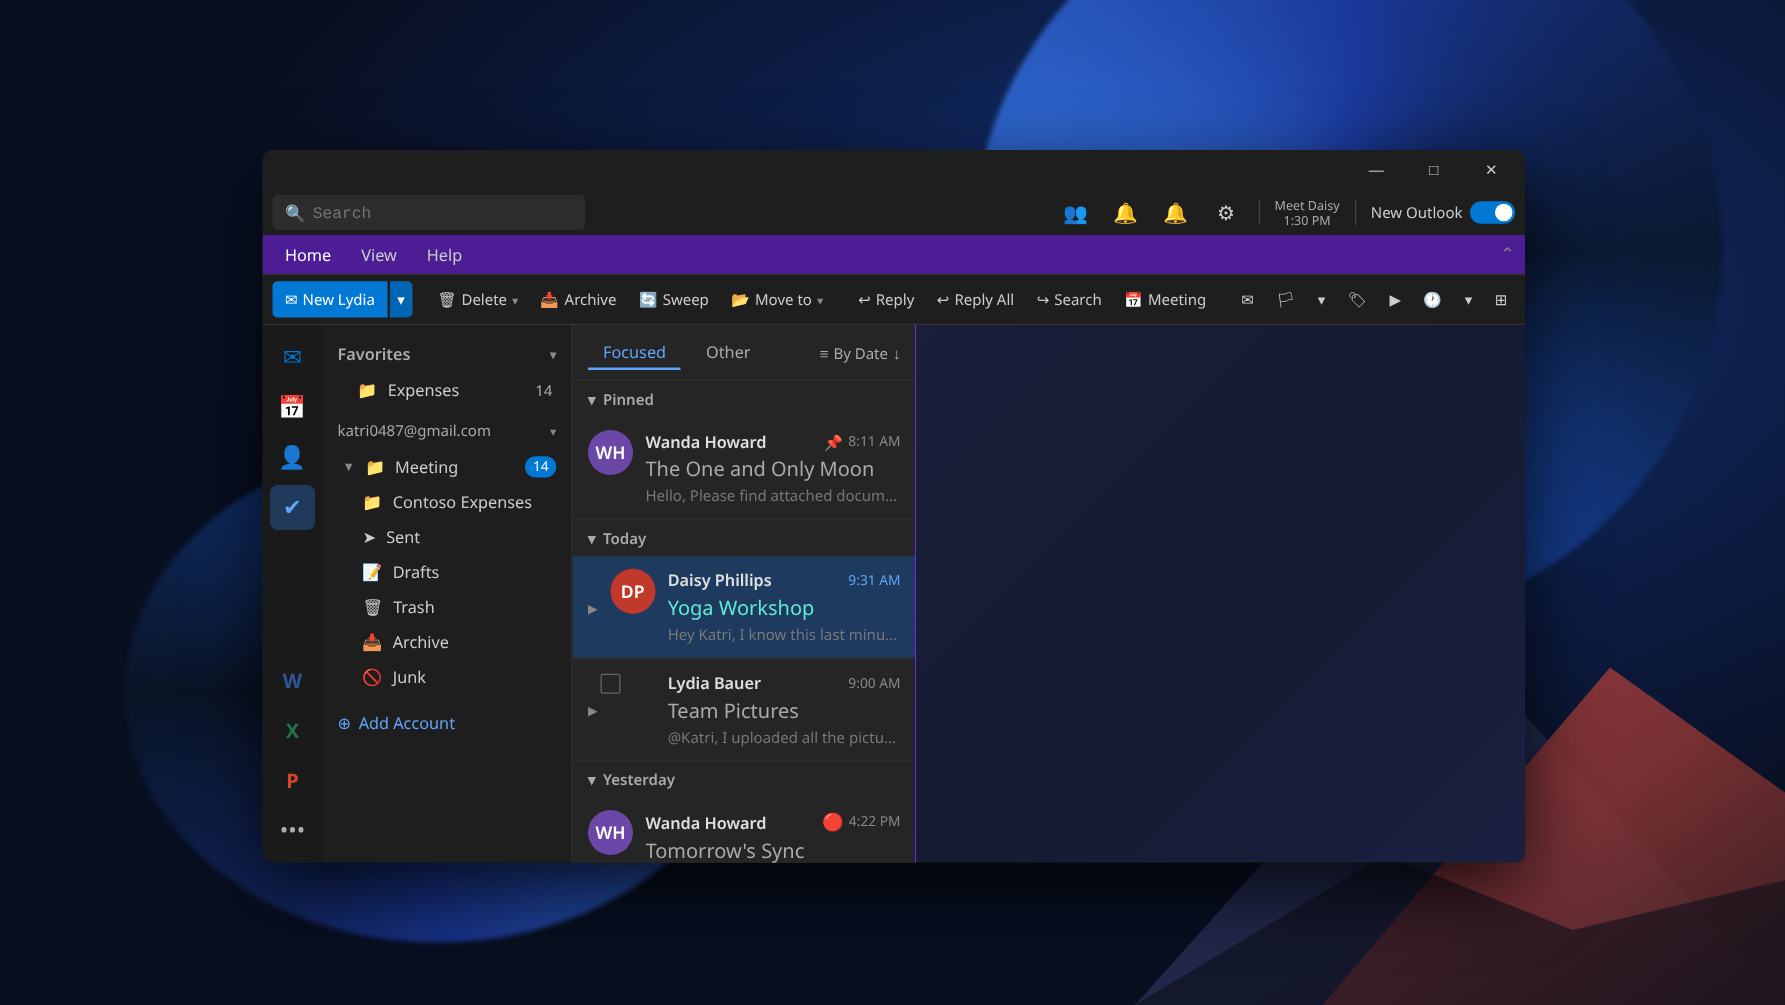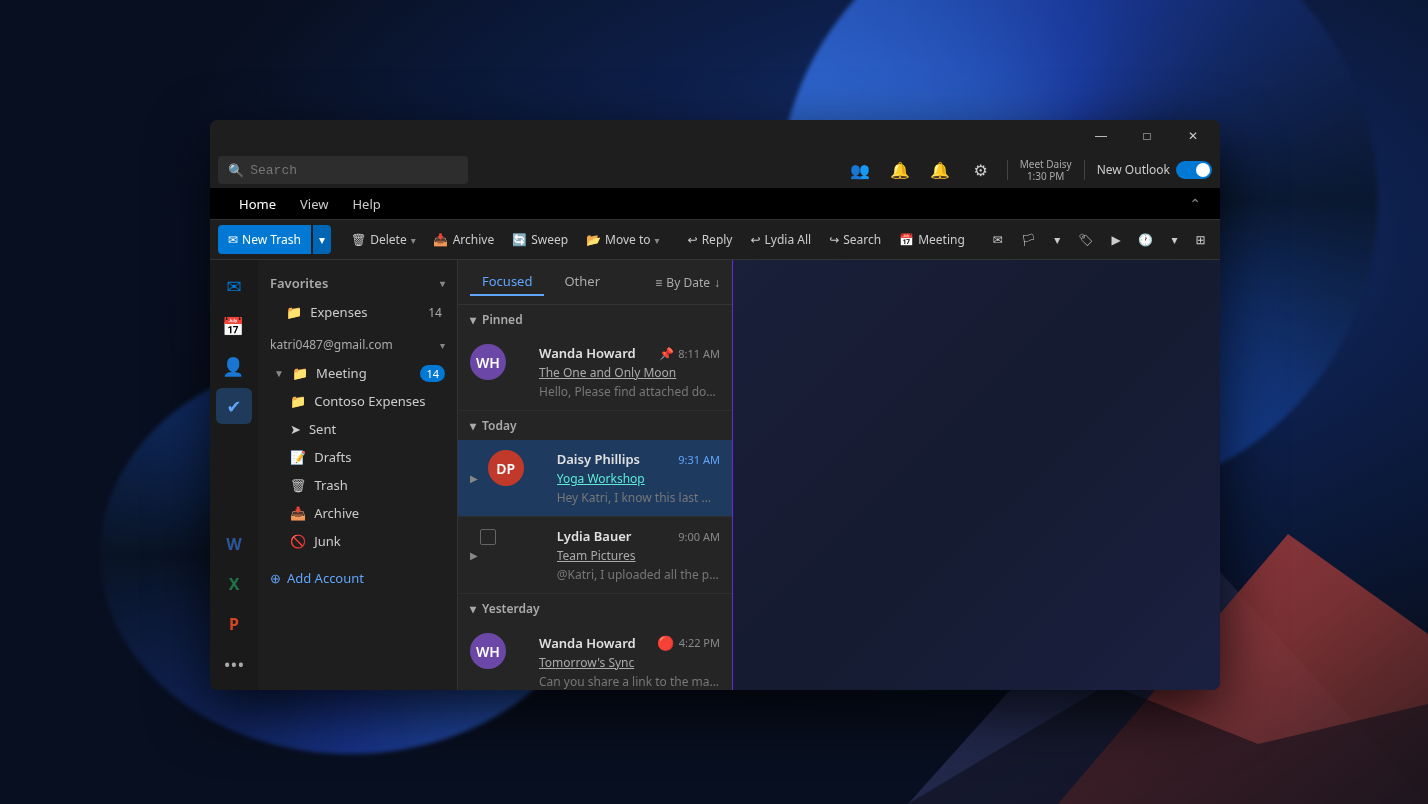--- a/index.html
+++ b/index.html
@@ -163,24 +163,24 @@
       height: 14px;
       background: white;
       border-radius: 50%;
       top: 2px;
       right: 2px;
     }
 
     
     .menu-bar {
       height: 32px;
-      background: #000000;
-      display: flex;
-      align-items: center;
-      padding: 0 19px;
+      background: #4c1d95;
+      display: flex;
+      align-items: center;
+      padding: 0 8px;
       gap: 4px;
       flex-shrink: 0;
       border-bottom: 1px solid #333;
     }
     .menu-item {
       padding: 4px 10px;
       color: #ccc;
       font-size: 13px;
       cursor: pointer;
       border-radius: 4px;
@@ -418,38 +418,37 @@
       border-radius: 50%;
       flex-shrink: 0;
       display: flex;
       align-items: center;
       justify-content: center;
       font-size: 14px;
       font-weight: 600;
       color: white;
     }
 
-    .email-content { flex: 1; min-width: 0; margin-left: 23px; }
+    .email-content { flex: 1; min-width: 0; }
     .email-sender {
       font-size: 13px;
       font-weight: 600;
       color: #e0e0e0;
       display: flex;
       justify-content: space-between;
       align-items: center;
     }
     .email-time { font-size: 11px; color: #888; font-weight: normal; }
     .email-subject {
-      font-size: 12px;
+      font-size: 16px;
       color: #aaa;
       margin-top: 2px;
       white-space: nowrap;
       overflow: hidden;
       text-overflow: ellipsis;
-      text-decoration: underline;
     }
     .email-subject.colored { color: #5eead4; }
     .email-preview {
       font-size: 12px;
       color: #777;
       margin-top: 2px;
       white-space: nowrap;
       overflow: hidden;
       text-overflow: ellipsis;
     }
@@ -550,21 +549,21 @@
   <div class="menu-bar">
     <div class="menu-item active">Home</div>
     <div class="menu-item">View</div>
     <div class="menu-item">Help</div>
     <div style="margin-left:auto;color:#888;font-size:14px;cursor:pointer;">⌃</div>
   </div>
 
   <div class="toolbar">
     <div class="toolbar-btn new-mail">
       <span>✉</span>
-      <span>New Trash</span>
+      <span>New Lydia</span>
     </div>
     <div class="toolbar-btn new-mail-arrow">▾</div>
     <div class="toolbar-separator"></div>
     <div class="toolbar-btn">
       <span>🗑</span>
       <span>Delete</span>
       <span style="font-size:10px;color:#888;">▾</span>
     </div>
     <div class="toolbar-btn">
       <span>📥</span>
@@ -579,21 +578,21 @@
       <span>Move to</span>
       <span style="font-size:10px;color:#888;">▾</span>
     </div>
     <div class="toolbar-separator"></div>
     <div class="toolbar-btn">
       <span>↩</span>
       <span>Reply</span>
     </div>
     <div class="toolbar-btn">
       <span>↩</span>
-      <span>Lydia All</span>
+      <span>Reply All</span>
     </div>
     <div class="toolbar-btn">
       <span>↪</span>
       <span>Search</span>
     </div>
     <div class="toolbar-btn">
       <span>📅</span>
       <span>Meeting</span>
     </div>
     <div class="toolbar-separator"></div>

